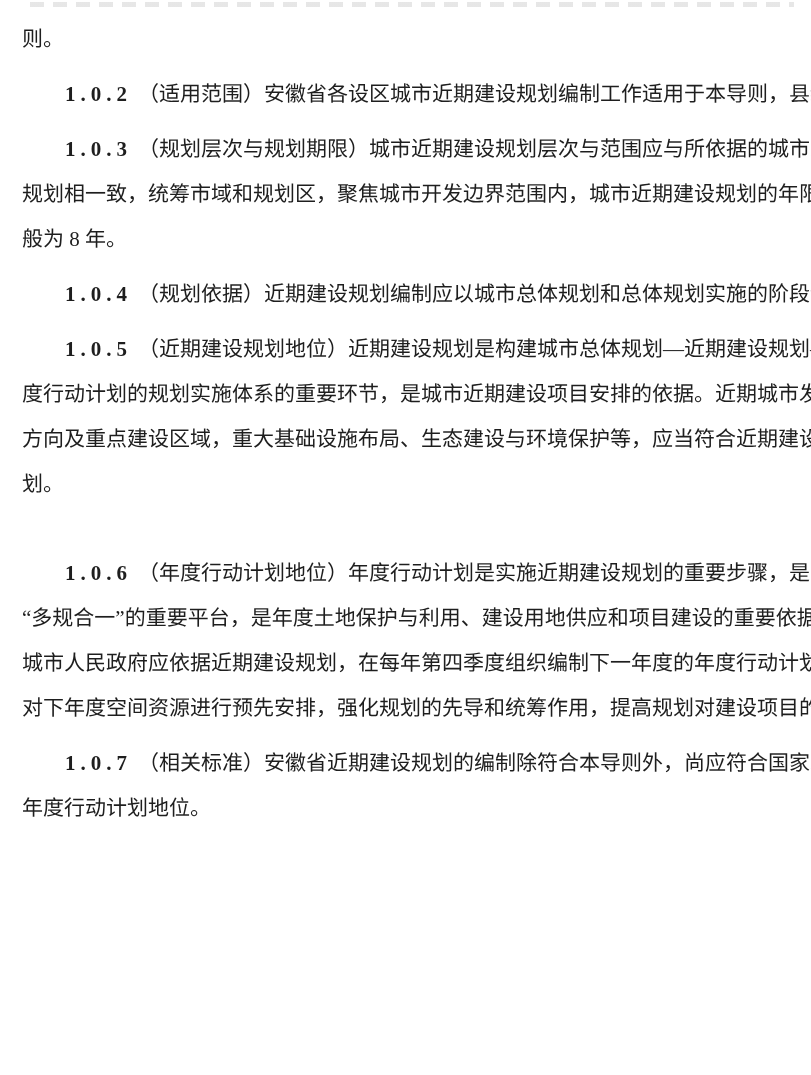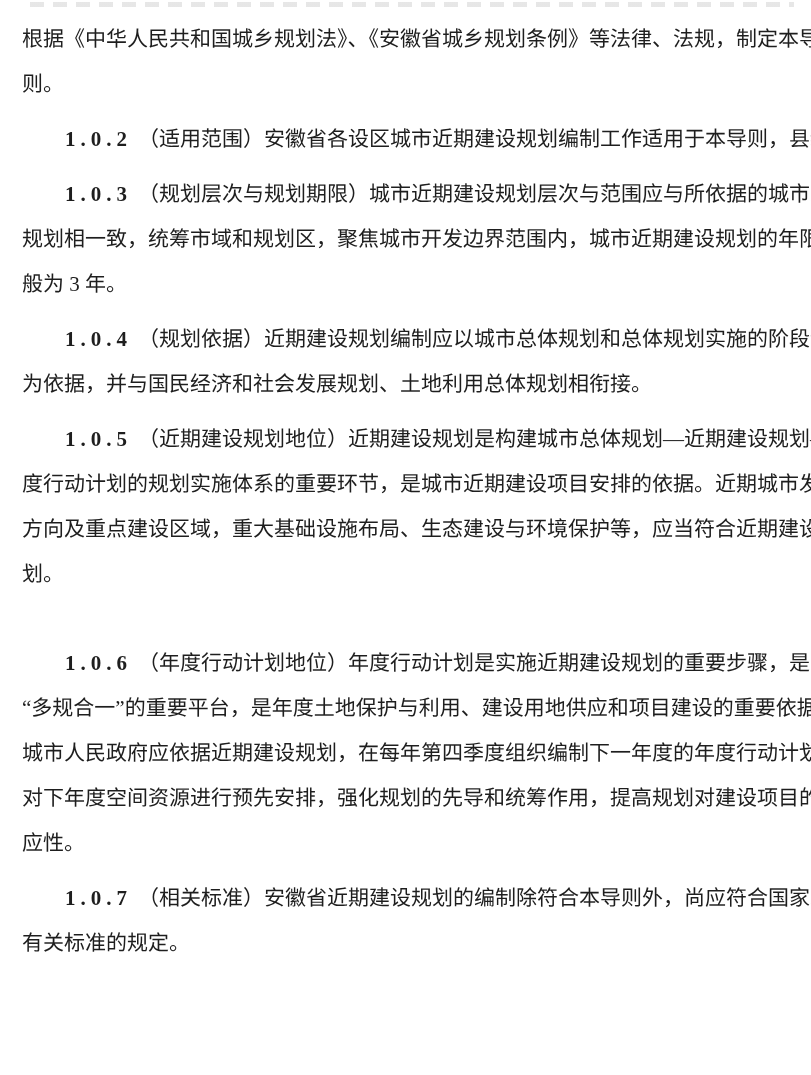--- a/index.html
+++ b/index.html
@@ -42,66 +42,63 @@
   }
 </style>
 </head>
 <body>
 
 <div class="page">
 
   <div class="remnant"></div>
 
   <div class="para">
-    <div class="line">根据《中华人民共和国城乡规划法》、《安徽省城乡规划条例》等法律、法规，制定本导</div>
     <div class="line">则。</div>
   </div>
 
   <div class="para">
     <div class="line indent">
       <span class="num">1.0.2</span><span>（适用范围）安徽省各设区城市近期建设规划编制工作适用于本导则，县级市</span>
     </div>
   </div>
 
   <div class="para">
     <div class="line indent">
       <span class="num">1.0.3</span><span>（规划层次与规划期限）城市近期建设规划层次与范围应与所依据的城市总体</span>
     </div>
     <div class="line">规划相一致，统筹市域和规划区，聚焦城市开发边界范围内，城市近期建设规划的年限一</div>
-    <div class="line">般为 3 年。</div>
+    <div class="line">般为 8 年。</div>
   </div>
 
   <div class="para">
     <div class="line indent">
       <span class="num">1.0.4</span><span>（规划依据）近期建设规划编制应以城市总体规划和总体规划实施的阶段评估</span>
     </div>
-    <div class="line">为依据，并与国民经济和社会发展规划、土地利用总体规划相衔接。</div>
   </div>
 
   <div class="para">
     <div class="line indent">
       <span class="num">1.0.5</span><span>（近期建设规划地位）近期建设规划是构建城市总体规划—近期建设规划—年</span>
     </div>
     <div class="line">度行动计划的规划实施体系的重要环节，是城市近期建设项目安排的依据。近期城市发展</div>
     <div class="line">方向及重点建设区域，重大基础设施布局、生态建设与环境保护等，应当符合近期建设规</div>
     <div class="line">划。</div>
   </div>
 
   <div class="spacer"></div>
 
   <div class="para">
     <div class="line indent">
       <span class="num">1.0.6</span><span>（年度行动计划地位）年度行动计划是实施近期建设规划的重要步骤，是实施</span>
     </div>
     <div class="line">“多规合一”的重要平台，是年度土地保护与利用、建设用地供应和项目建设的重要依据。</div>
     <div class="line">城市人民政府应依据近期建设规划，在每年第四季度组织编制下一年度的年度行动计划，</div>
     <div class="line">对下年度空间资源进行预先安排，强化规划的先导和统筹作用，提高规划对建设项目的适</div>
-    <div class="line">应性。</div>
   </div>
 
   <div class="para">
     <div class="line indent">
       <span class="num">1.0.7</span><span>（相关标准）安徽省近期建设规划的编制除符合本导则外，尚应符合国家现行</span>
     </div>
-    <div class="line">有关标准的规定。</div>
+    <div class="line">年度行动计划地位。</div>
   </div>
 
 </div>
 
 </body></html>

